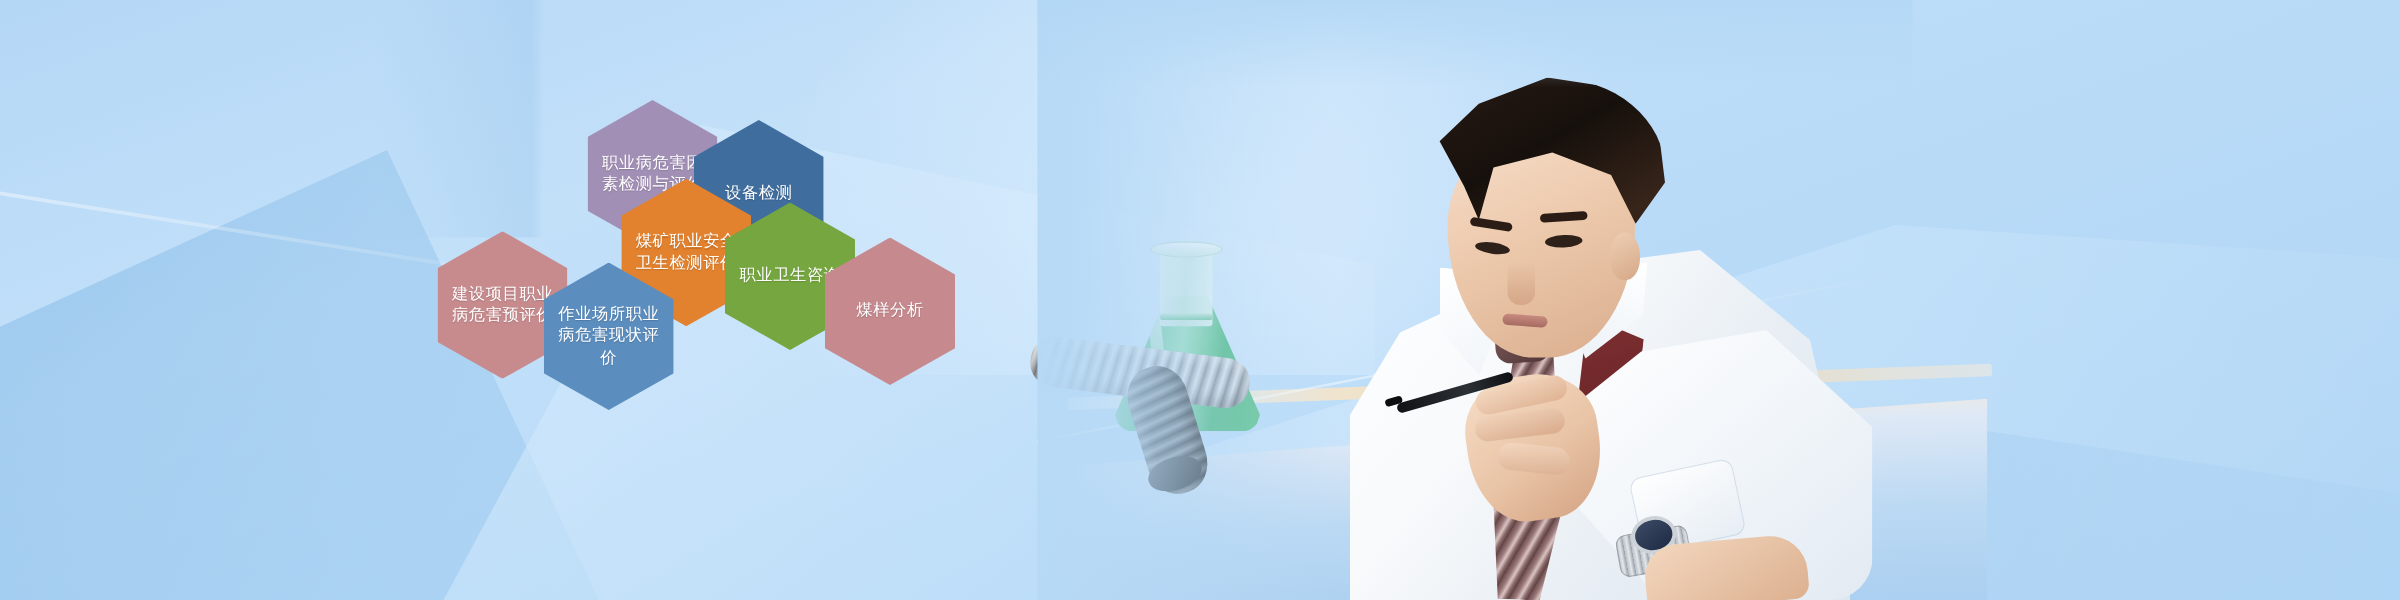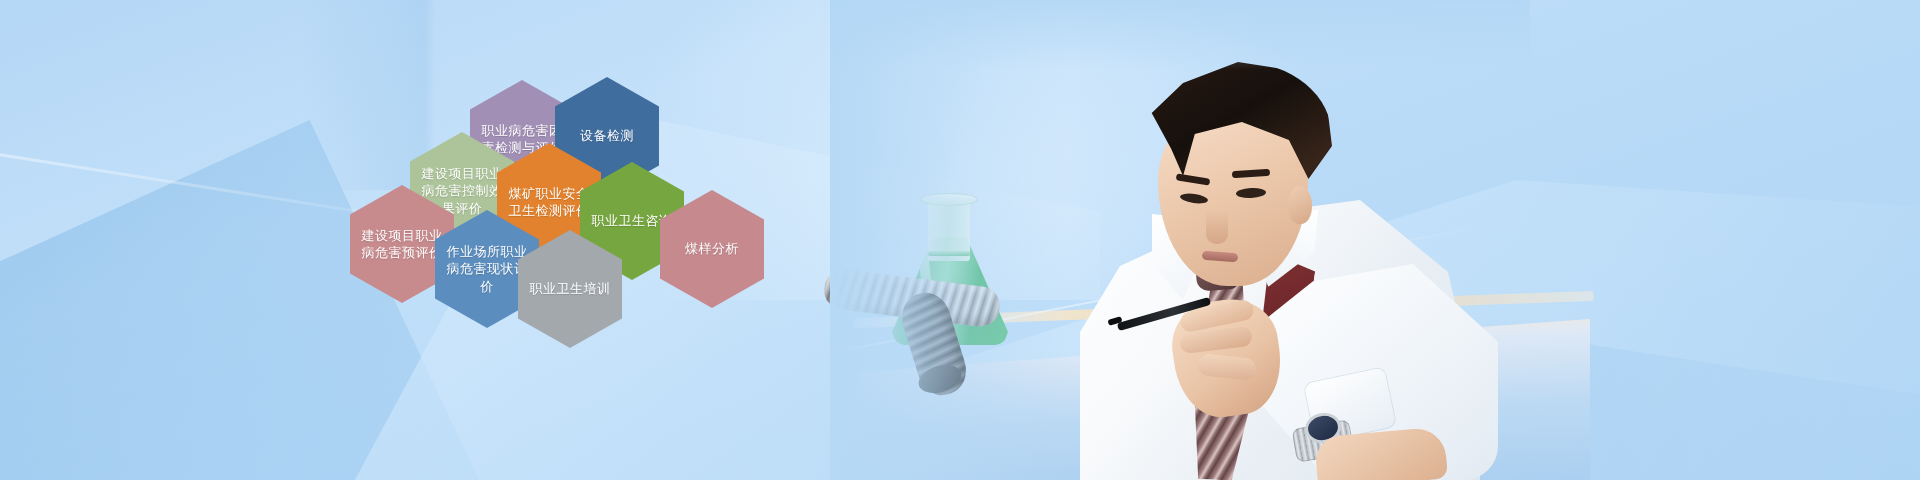--- a/index.html
+++ b/index.html
@@ -373,39 +373,33 @@
 
     <div class="photo-fade"></div>
     <div class="photo-fade-top"></div>
   </div>
 
   <div class="hex-cluster">
 
   <div class="hex s-lg" style="left: 140px; top: 30px; background: rgb(161, 143, 181);">
         <span class="label">职业病危害因素检测与评价</span>
       </div>
-      <div class="hex s-lg" style="left: 225px; top: 27px; background: rgb(63, 109, 158);">
+      <div class="hex s-lg" style="left: 225px; top: 46px; background: rgb(63, 109, 158);">
         <span class="label">设备检测</span>
-      </div>
-      <div class="hex s-lg" style="left: 80px; top: 82px; background: rgb(173, 196, 154);">
-        <span class="label">建设项目职业病危害控制效果评价</span>
       </div>
       <div class="hex s-lg" style="left: 167px; top: 93px; background: rgb(226, 130, 46);">
         <span class="label">煤矿职业安全卫生检测评价</span>
       </div>
       <div class="hex s-lg" style="left: 250px; top: 112px; background: rgb(118, 166, 63);">
         <span class="label">职业卫生咨询</span>
       </div>
       <div class="hex s-lg" style="left: 330px; top: 140px; background: rgb(197, 137, 142); justify-content: center;">
         <span class="label">煤样分析</span>
       </div>
       <div class="hex s-lg" style="left: 20px; top: 135px; background: rgb(199, 139, 142);">
         <span class="label">建设项目职业病危害预评价</span>
       </div>
       <div class="hex s-lg" style="left: 105px; top: 160px; background: rgb(91, 141, 190);">
         <span class="label">作业场所职业病危害现状评价</span>
       </div>
-      <div class="hex s-lg" style="left: 188px; top: 180px; background: rgb(163, 168, 173);">
-        <span class="label">职业卫生培训</span>
-      </div>
     </div>
 
 </div>
 
 </body></html>

